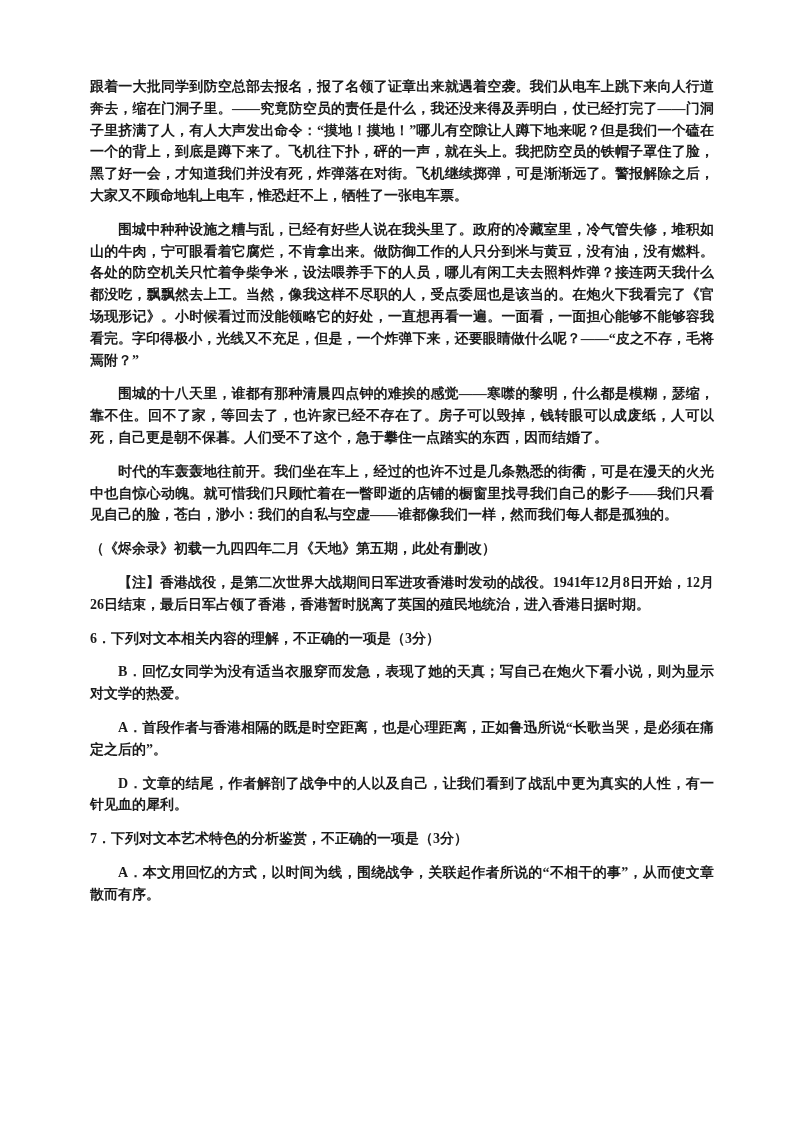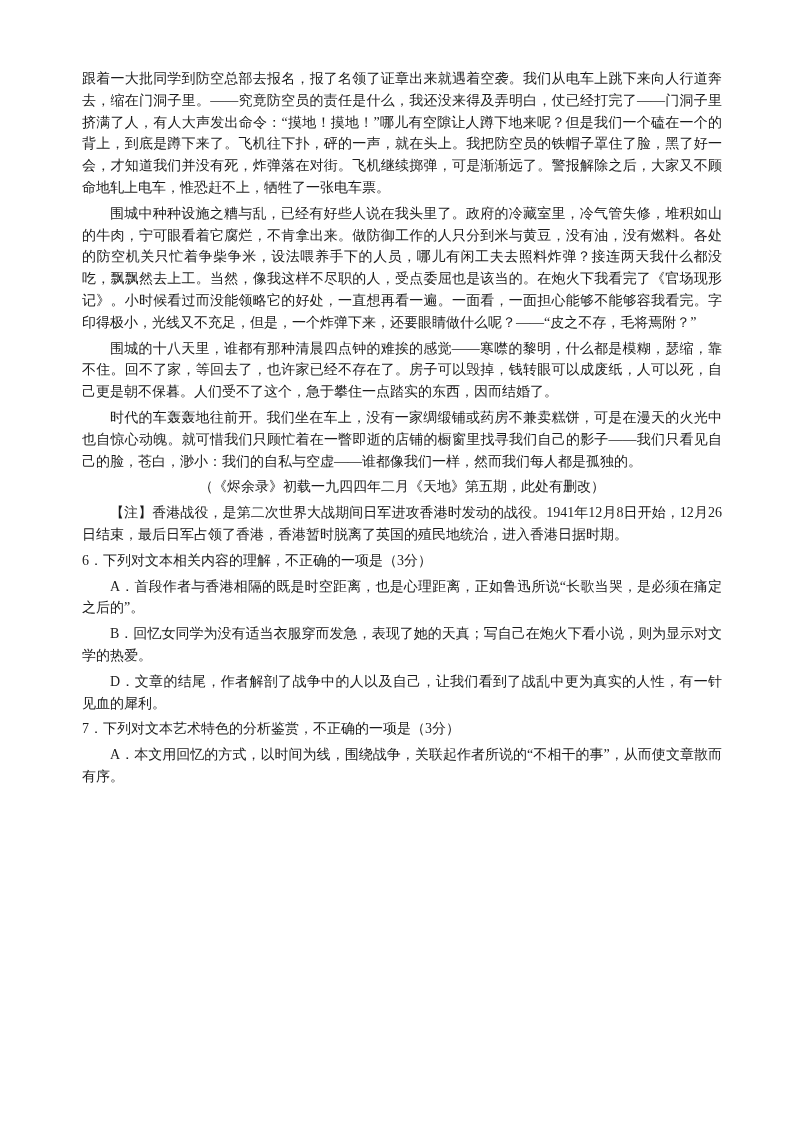--- a/index.html
+++ b/index.html
@@ -19,47 +19,48 @@
     left: 78px;
     top: 64px;
     width: 648px;
     color: #1b1b1b;
     font-size: 14px;
     line-height: 21.8px;
     text-align: justify;
     text-justify: inter-character;
   }
   .page p {
-    margin: 4px;
+    margin: 12px;
     padding: 0;
     text-indent: 2em;
+    font-weight: bold;
   }
   .page p.no-indent {
     text-indent: 0;
   }
   .attribution {
-    text-align: center;
+    text-align: left;
     text-indent: 0 !important;
   }
   .stem {
     text-indent: 0 !important;
   }
 </style>
 </head>
 <body>
 
 <div class="page">
   <p class="no-indent">跟着一大批同学到防空总部去报名，报了名领了证章出来就遇着空袭。我们从电车上跳下来向人行道奔去，缩在门洞子里。——究竟防空员的责任是什么，我还没来得及弄明白，仗已经打完了——门洞子里挤满了人，有人大声发出命令：“摸地！摸地！”哪儿有空隙让人蹲下地来呢？但是我们一个磕在一个的背上，到底是蹲下来了。飞机往下扑，砰的一声，就在头上。我把防空员的铁帽子罩住了脸，黑了好一会，才知道我们并没有死，炸弹落在对街。飞机继续掷弹，可是渐渐远了。警报解除之后，大家又不顾命地轧上电车，惟恐赶不上，牺牲了一张电车票。</p>
   <p>围城中种种设施之糟与乱，已经有好些人说在我头里了。政府的冷藏室里，冷气管失修，堆积如山的牛肉，宁可眼看着它腐烂，不肯拿出来。做防御工作的人只分到米与黄豆，没有油，没有燃料。各处的防空机关只忙着争柴争米，设法喂养手下的人员，哪儿有闲工夫去照料炸弹？接连两天我什么都没吃，飘飘然去上工。当然，像我这样不尽职的人，受点委屈也是该当的。在炮火下我看完了《官场现形记》。小时候看过而没能领略它的好处，一直想再看一遍。一面看，一面担心能够不能够容我看完。字印得极小，光线又不充足，但是，一个炸弹下来，还要眼睛做什么呢？——“皮之不存，毛将焉附？”</p>
   <p>围城的十八天里，谁都有那种清晨四点钟的难挨的感觉——寒噤的黎明，什么都是模糊，瑟缩，靠不住。回不了家，等回去了，也许家已经不存在了。房子可以毁掉，钱转眼可以成废纸，人可以死，自己更是朝不保暮。人们受不了这个，急于攀住一点踏实的东西，因而结婚了。</p>
-  <p>时代的车轰轰地往前开。我们坐在车上，没有一家绸缎铺或药房不兼卖糕饼，可是在漫天的火光中也自惊心动魄。就可惜我们只顾忙着在一瞥即逝的店铺的橱窗里找寻我们自己的影子——我们只看见自己的脸，苍白，渺小：我们的自私与空虚——谁都像我们一样，然而我们每人都是孤独的。</p>
+  <p>时代的车轰轰地往前开。我们坐在车上，经过的也许不过是几条熟悉的街衢，可是在漫天的火光中也自惊心动魄。就可惜我们只顾忙着在一瞥即逝的店铺的橱窗里找寻我们自己的影子——我们只看见自己的脸，苍白，渺小：我们的自私与空虚——谁都像我们一样，然而我们每人都是孤独的。</p>
   <p class="attribution">（《烬余录》初载一九四四年二月《天地》第五期，此处有删改）</p>
   <p>【注】香港战役，是第二次世界大战期间日军进攻香港时发动的战役。1941年12月8日开始，12月26日结束，最后日军占领了香港，香港暂时脱离了英国的殖民地统治，进入香港日据时期。</p>
 
   <p class="stem">6．下列对文本相关内容的理解，不正确的一项是（3分）</p>
+  <p>B．回忆女同学为没有适当衣服穿而发急，表现了她的天真；写自己在炮火下看小说，则为显示对文学的热爱。</p>
   <p>A．首段作者与香港相隔的既是时空距离，也是心理距离，正如鲁迅所说“长歌当哭，是必须在痛定之后的”。</p>
-  <p>B．回忆女同学为没有适当衣服穿而发急，表现了她的天真；写自己在炮火下看小说，则为显示对文学的热爱。</p>
   <p>D．文章的结尾，作者解剖了战争中的人以及自己，让我们看到了战乱中更为真实的人性，有一针见血的犀利。</p>
 
   <p class="stem">7．下列对文本艺术特色的分析鉴赏，不正确的一项是（3分）</p>
   <p>A．本文用回忆的方式，以时间为线，围绕战争，关联起作者所说的“不相干的事”，从而使文章散而有序。</p>
 
 </div>
 
 </body></html>

